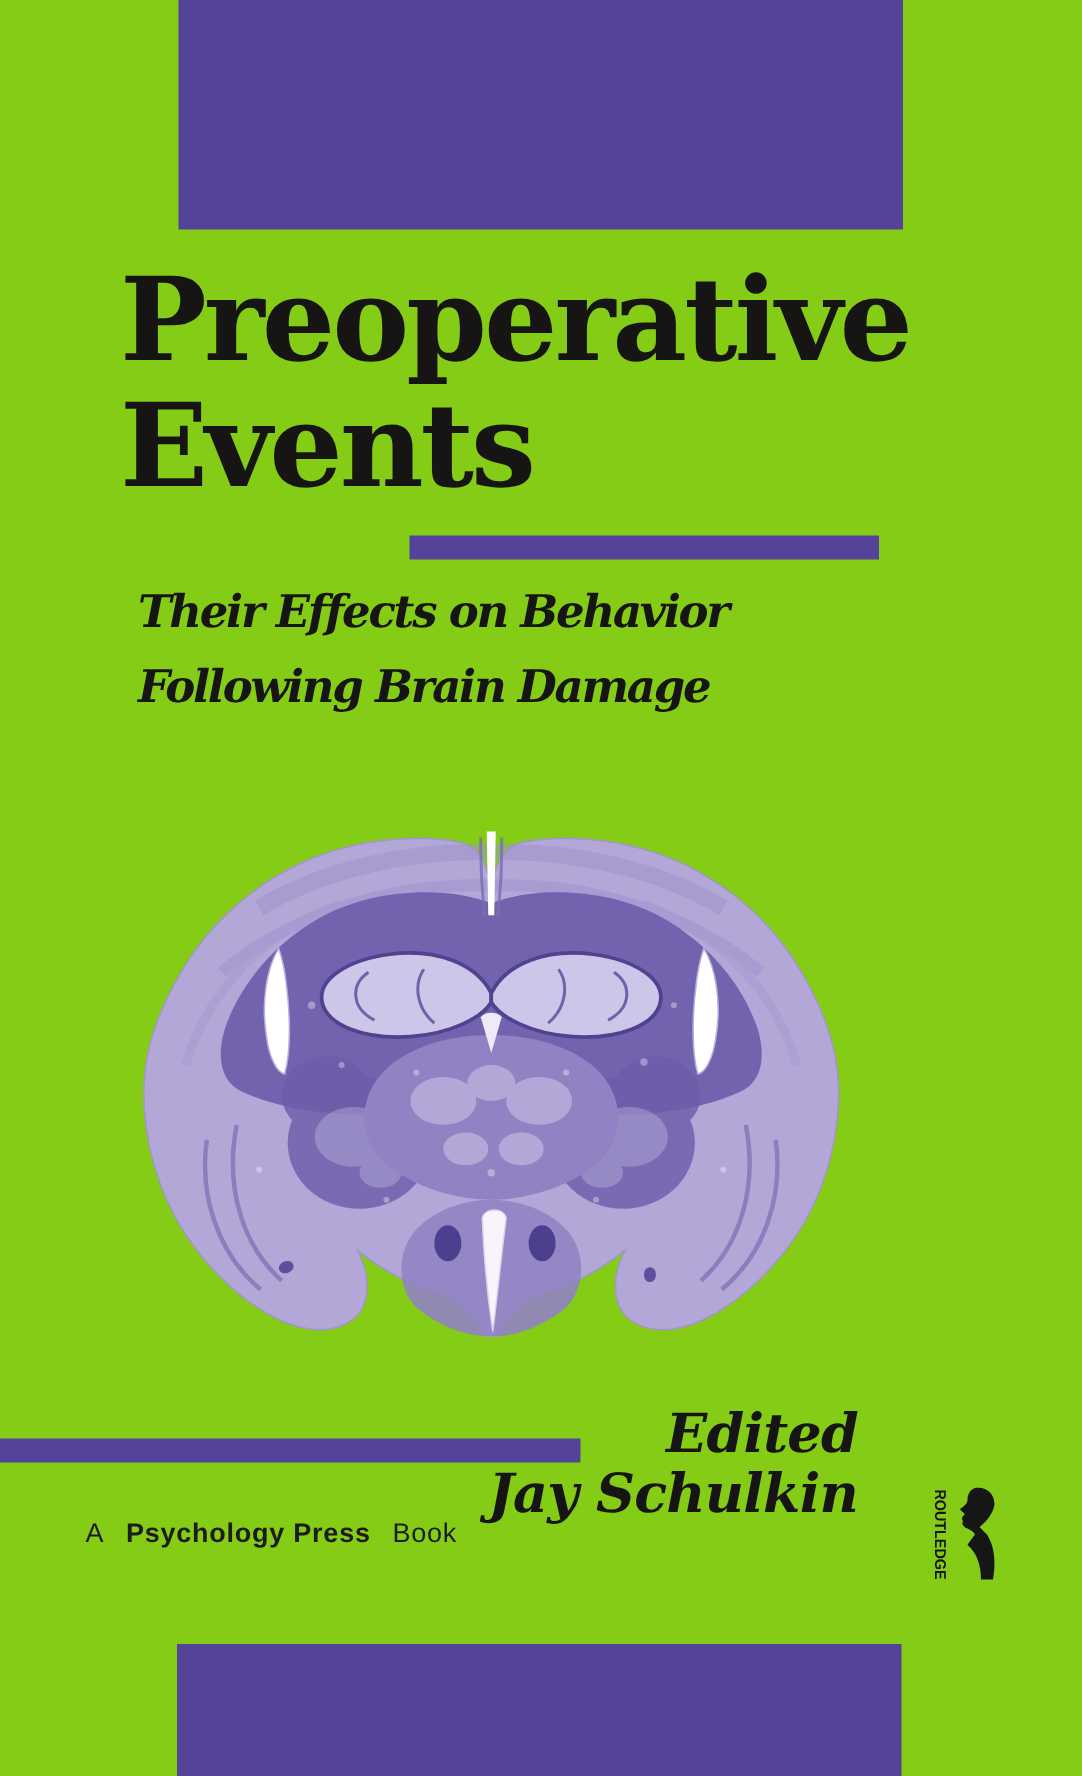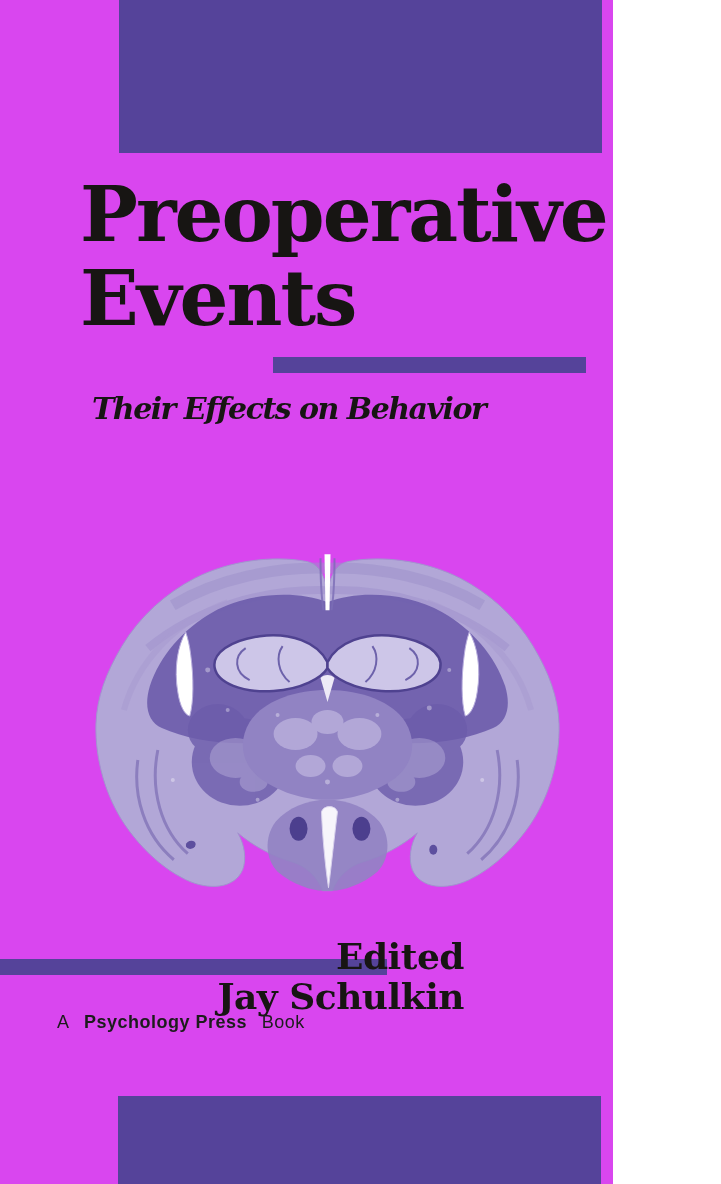--- a/index.html
+++ b/index.html
@@ -1,17 +1,17 @@
 <!DOCTYPE html>
 <html style="--accent: #55439a; --ink: #171513; --brain_light: #b2a7d7; --brain_mid: #9183c3; --brain_dark: #6c5cab; --brain_deep: #4c3f8e; --brain_pale: #cdc6e8; --logo_black: #161616;"><head>
 <meta charset="utf-8">
 <style>
   html,body{margin:0;padding:0;background:#ffffff;}
   .cover{
-    position:relative;width:613px;height:1184px;background:#d946ef;
+    position:relative;width:721px;height:1184px;background:#84cc16;
     overflow:hidden;font-family:"DejaVu Serif",serif;
   }
   .bar{position:absolute;background:var(--accent,#55439a);}
   .bar-top{left:119px;top:0;width:483px;height:153px;}
   .rule-title{left:273px;top:357px;width:313px;height:16px;}
   .rule-editor{left:0;top:959px;width:387px;height:16px;}
   .bar-bottom{left:118px;top:1096px;width:483px;height:88px;}
   .title{
     position:absolute;left:80px;top:172px;
     font-weight:bold;font-size:77px;line-height:84px;letter-spacing:-2px;
@@ -19,20 +19,21 @@
   }
   .subtitle{
     position:absolute;left:92px;top:384px;
     font-weight:bold;font-style:italic;font-size:30px;line-height:50px;
     letter-spacing:-1.5px;color:var(--ink,#171717);white-space:nowrap;
   }
   .editor{
     position:absolute;right:149px;top:936px;text-align:right;
     font-weight:bold;font-size:36px;line-height:40px;letter-spacing:-0.5px;
     color:var(--ink,#171717);
+    font-style:italic;
   }
   .imprint{
     position:absolute;left:57px;top:1012px;
     font-family:"Liberation Sans",sans-serif;font-size:18px;color:#1c1c1c;
     white-space:nowrap;letter-spacing:0.5px;
   }
   .imprint .w{margin-right:9px;font-weight:normal;}
   .imprint .w:last-child{margin-right:0;}
   .imprint .brand{font-weight:bold;}
   .brain{position:absolute;left:78px;top:550px;width:499px;height:350px;}
@@ -47,20 +48,21 @@
 
   <div class="title">
     <div>Preoperative</div>
     <div>Events</div>
   </div>
 
   <div class="bar rule-title"></div>
 
   <div class="subtitle">
     <div>Their Effects on Behavior</div>
+    <div>Following Brain Damage</div>
   </div>
 
   <svg class="brain" viewBox="0 0 500 350" aria-hidden="true">
 
     <path style="fill:var(--brain_light)" stroke="#a294ce" stroke-width="1" d="M250,40 C246,22 240,13 228,11 C196,5 152,10 117,28 C88,43 62,66 44,96
          C28,123 19,147 18,174 C17,210 28,247 47,275 C60,294 81,317 108,330
          C131,341 157,339 165,320 C169,309 167,295 160,283 C175,296 196,307 214,312
          C229,316 241,329 245,341 L255,341 C259,329 271,316 286,312 C304,307 325,296 340,283
          C333,295 331,309 335,320 C343,339 369,341 392,330 C419,317 440,294 453,275
          C472,247 483,210 482,174 C481,147 472,123 456,96 C438,66 412,43 383,28

